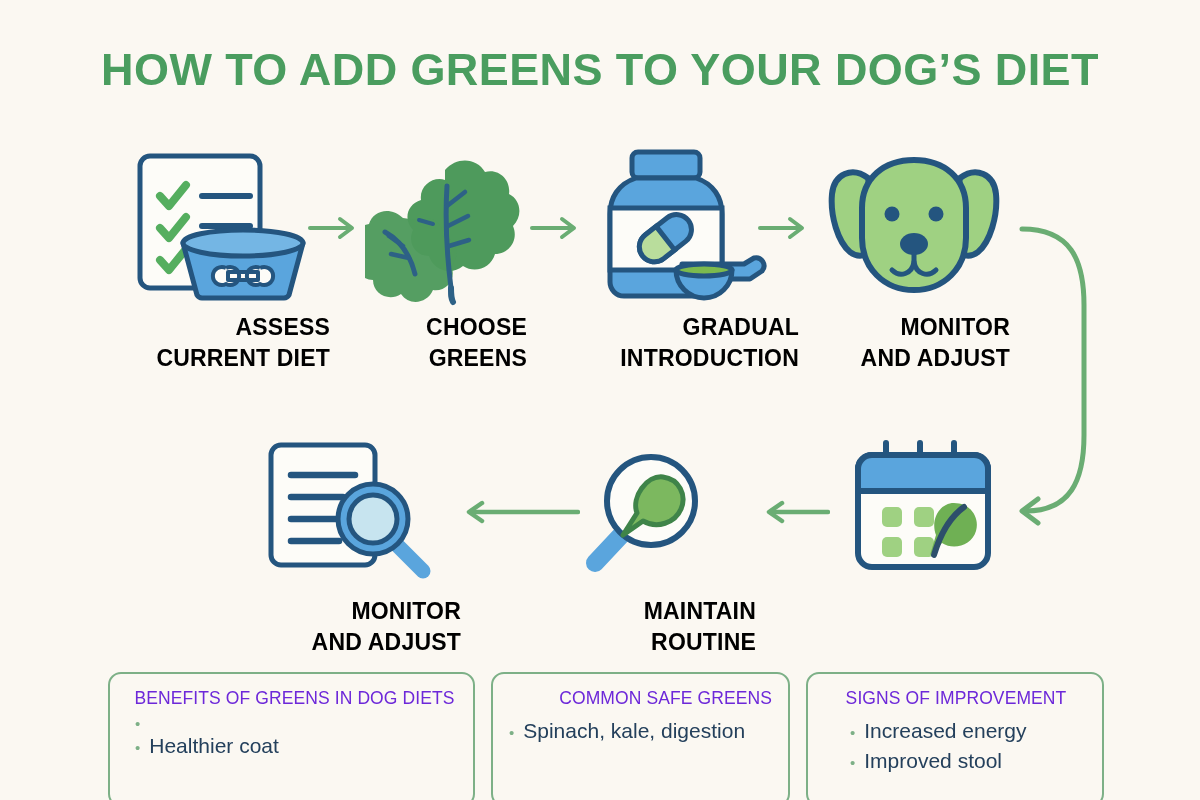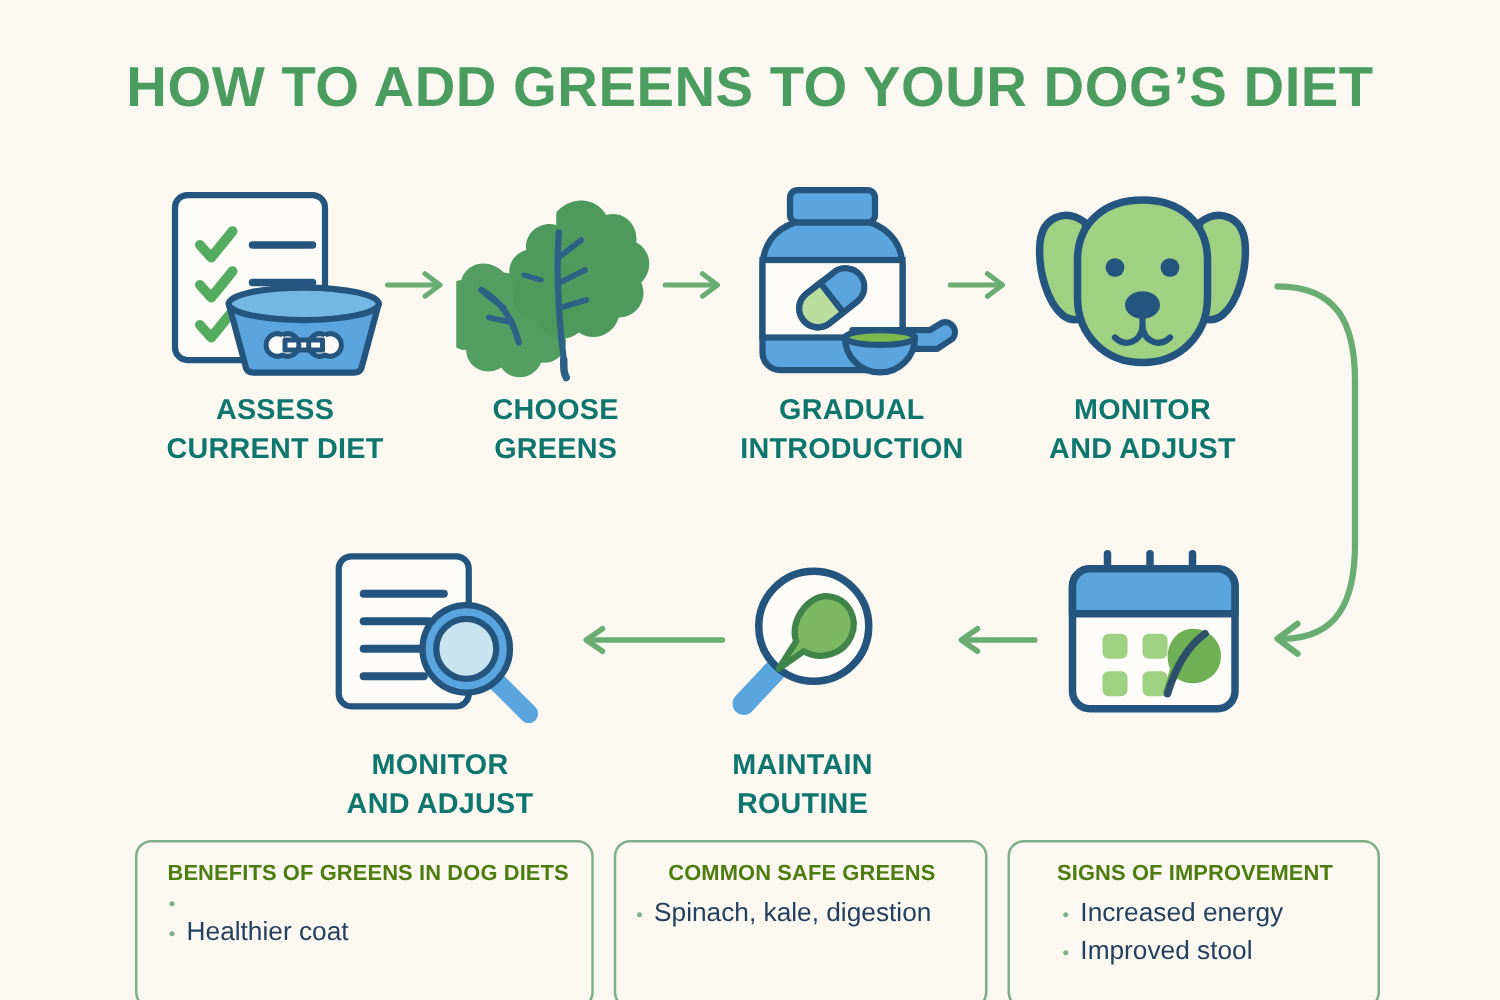--- a/index.html
+++ b/index.html
@@ -43,23 +43,24 @@
     display: flex;
     align-items: center;
     justify-content: center;
     height: 160px;
   }
   .step-label {
     margin-top: 6px;
     font-size: 23px;
     font-weight: bold;
     line-height: 1.33;
-    color: #0f766e;
+    color: #000000;
     letter-spacing: 0.2px;
     white-space: pre-line;
+    text-align: right;
   }
 
   
   #step-1 { left: 110px;  top: 146px; width: 220px; }
   #step-2 { left: 362px;  top: 146px; width: 165px; }
   #step-3 { left: 564px;  top: 146px; width: 235px; }
   #step-4 { left: 818px;  top: 146px; width: 192px; }
 
   
   #step-5 { left: 243px;  top: 430px; width: 218px; }
@@ -83,29 +84,29 @@
     background: #fbf8f2;
     padding: 14px 16px 16px 16px;
     height: 135px;
   }
   #card-1 { left: 108px; top: 672px; width: 367px; }
   #card-2 { left: 491px; top: 672px; width: 299px; }
   #card-3 { left: 806px; top: 672px; width: 298px; }
 
   .card-heading {
     font-size: 17.5px;
-    font-weight: bold;
-    color: #4d7c0f;
+    font-weight: normal;
+    color: #6d28d9;
     letter-spacing: 0.1px;
     text-align: center;
     white-space: nowrap;
     margin-bottom: 7px;
   }
   #card-1 .card-heading { margin-left: 6px; }
-  #card-2 .card-heading { margin-left: 2px; }
+  #card-2 .card-heading { margin-left: 2px; text-align: right; }
   #card-3 .card-heading { margin-left: 2px; }
 
   .card-list { list-style: none; }
   .card-list li {
     font-size: 21px;
     color: #24405c;
     line-height: 1.42;
     display: flex;
     align-items: baseline;
   }

